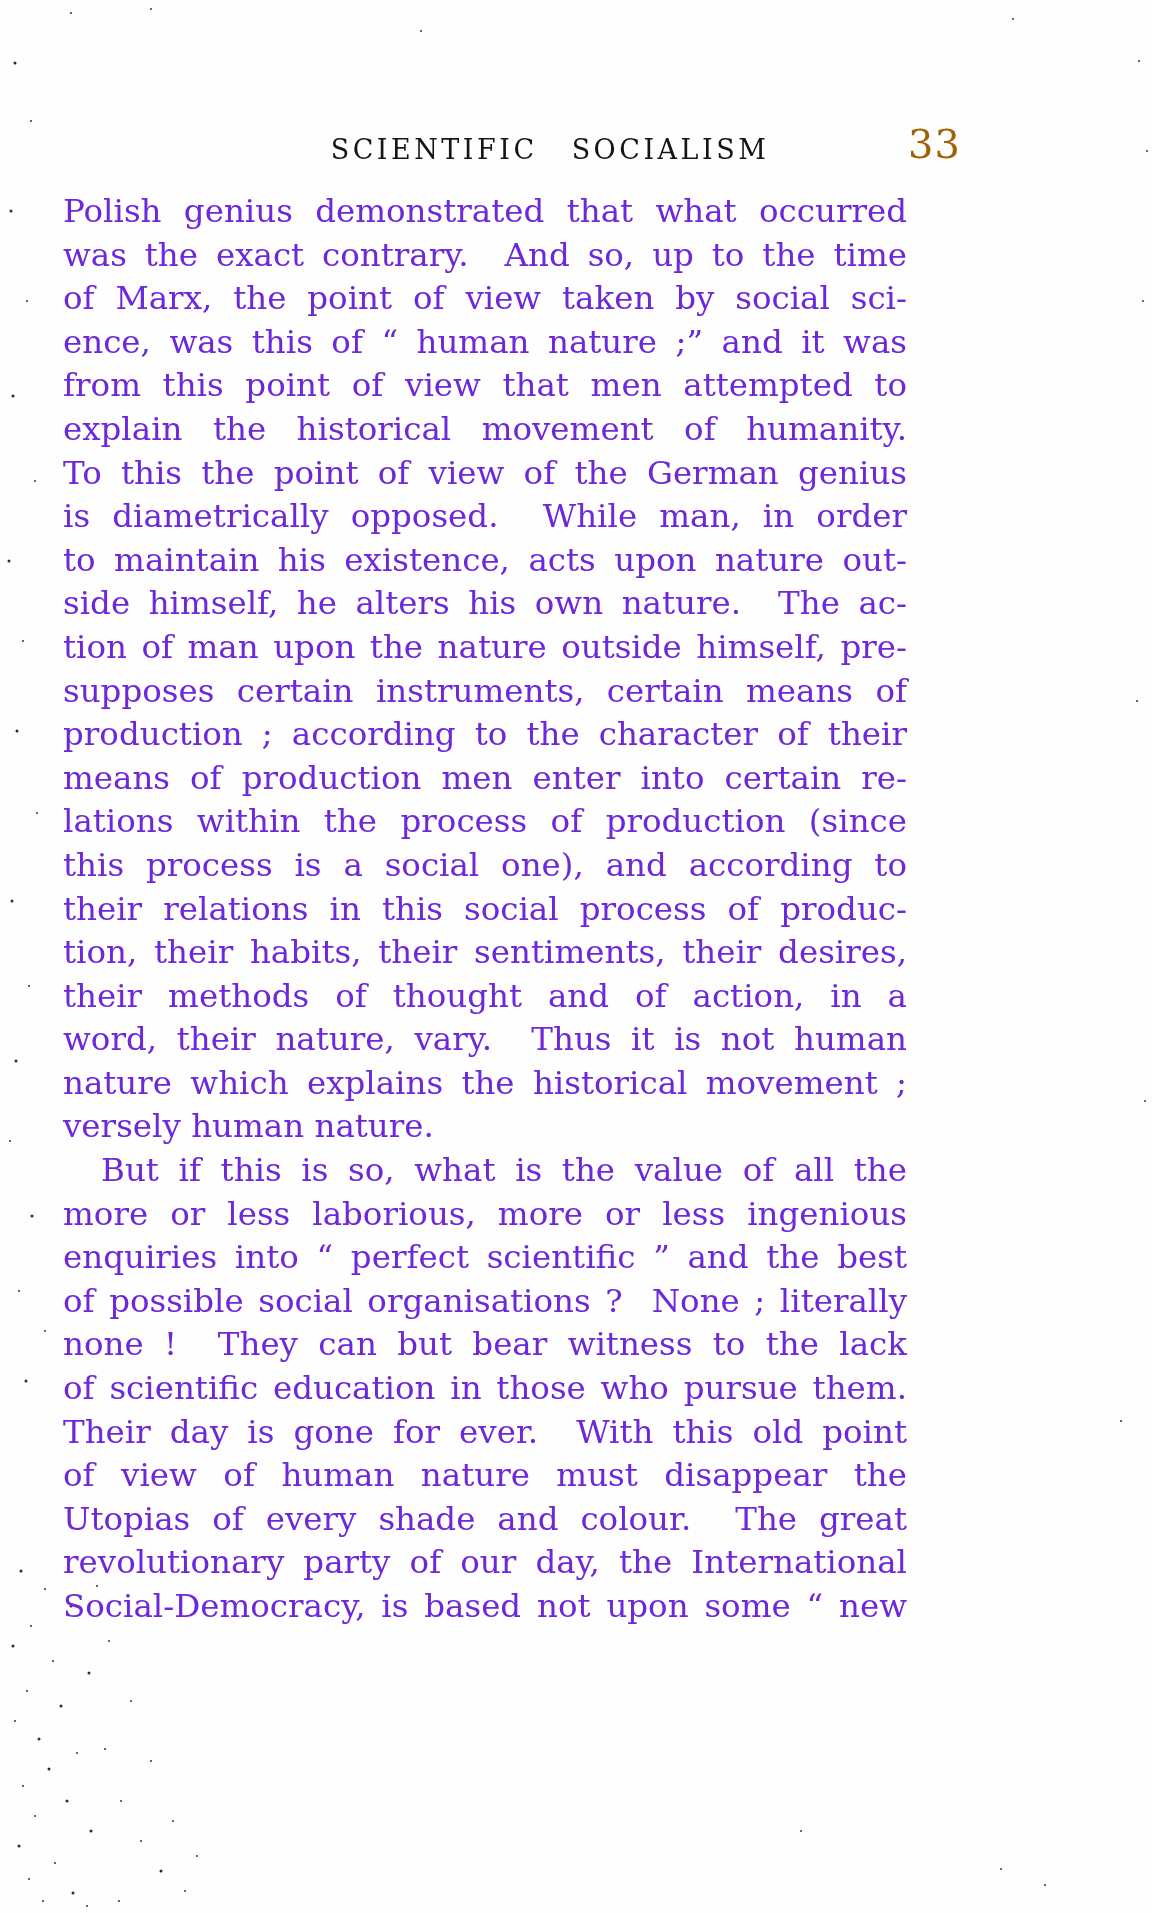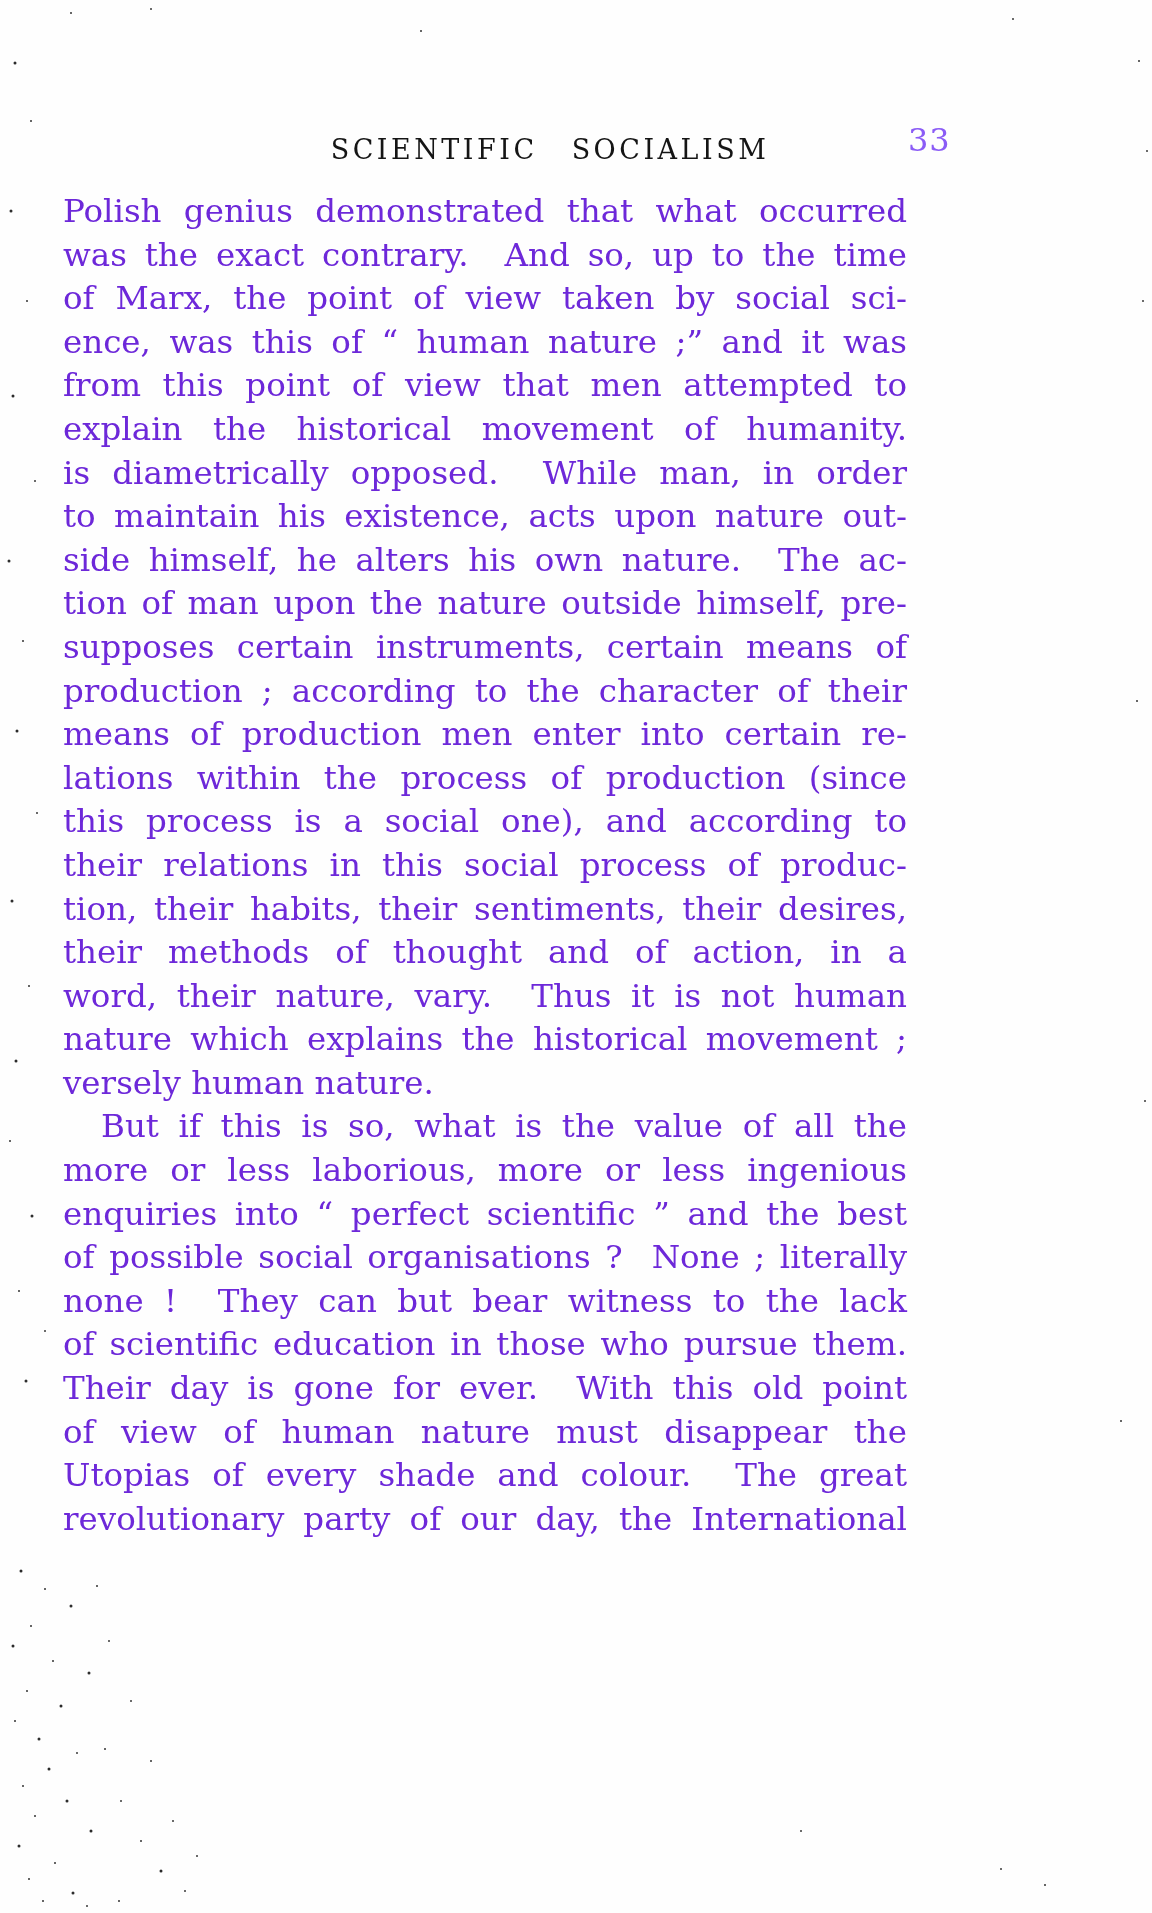--- a/index.html
+++ b/index.html
@@ -29,23 +29,23 @@
     transform: translateX(-26px);
     font-size: 27px;
     letter-spacing: 3.5px;
     word-spacing: 22px;
     color: #151515;
   }
   .page-number {
     position: absolute;
     top: 121px;
     left: 908px;
-    font-size: 32px;
+    font-size: 40px;
     letter-spacing: 1px;
-    color: #8b5cf6;
+    color: #a16207;
   }
   .body-text {
     position: absolute;
     top: 190px;
     left: 63px;
     width: 844px;
     font-size: 32.5px;
     color: #6d28d9;
   }
   .para { margin: 0; padding: 0; }
@@ -104,20 +104,21 @@
 
   <div class="body-text">
 
     <div class="para">
       <div class="jline">Polish genius demonstrated that what occurred</div>
       <div class="jline">was the exact contrary.&nbsp; And so, up to the time</div>
       <div class="jline">of Marx, the point of view taken by social sci-</div>
       <div class="jline">ence, was this of “ human nature ;” and it was</div>
       <div class="jline">from this point of view that men attempted to</div>
       <div class="jline">explain the historical movement of humanity.</div>
+      <div class="jline">To this the point of view of the German genius</div>
       <div class="jline">is diametrically opposed.&nbsp; While man, in order</div>
       <div class="jline">to maintain his existence, acts upon nature out-</div>
       <div class="jline">side himself, he alters his own nature.&nbsp; The ac-</div>
       <div class="jline">tion of man upon the nature outside himself, pre-</div>
       <div class="jline">supposes certain instruments, certain means of</div>
       <div class="jline">production ; according to the character of their</div>
       <div class="jline">means of production men enter into certain re-</div>
       <div class="jline">lations within the process of production (since</div>
       <div class="jline">this process is a social one), and according to</div>
       <div class="jline">their relations in this social process of produc-</div>
@@ -132,16 +133,17 @@
       <div class="jline indent">But if this is so, what is the value of all the</div>
       <div class="jline">more or less laborious, more or less ingenious</div>
       <div class="jline">enquiries into “ perfect scientific ” and the best</div>
       <div class="jline">of possible social organisations ?&nbsp; None ; literally</div>
       <div class="jline">none !&nbsp; They can but bear witness to the lack</div>
       <div class="jline">of scientific education in those who pursue them.</div>
       <div class="jline">Their day is gone for ever.&nbsp; With this old point</div>
       <div class="jline">of view of human nature must disappear the</div>
       <div class="jline">Utopias of every shade and colour.&nbsp; The great</div>
       <div class="jline">revolutionary party of our day, the International</div>
+      <div class="jline">Social-Democracy, is based not upon some “ new</div>
     </div>
 
   </div>
 </div>
 
 </body></html>

